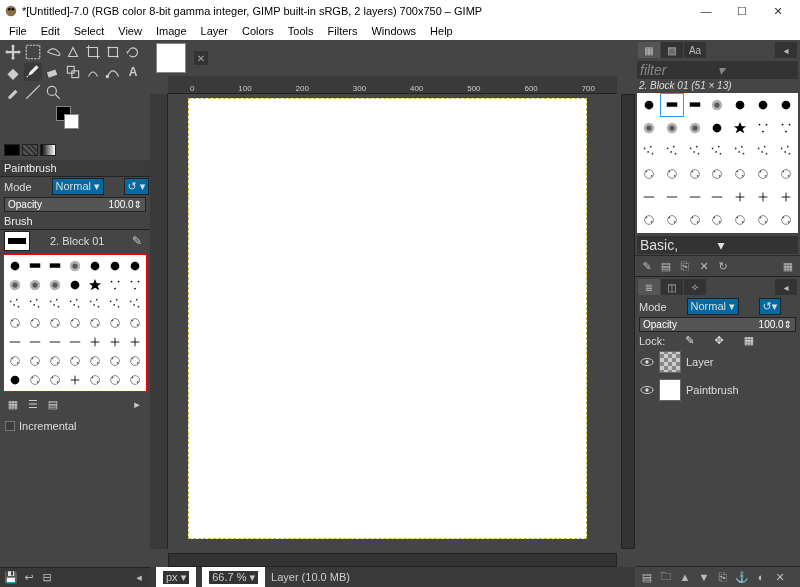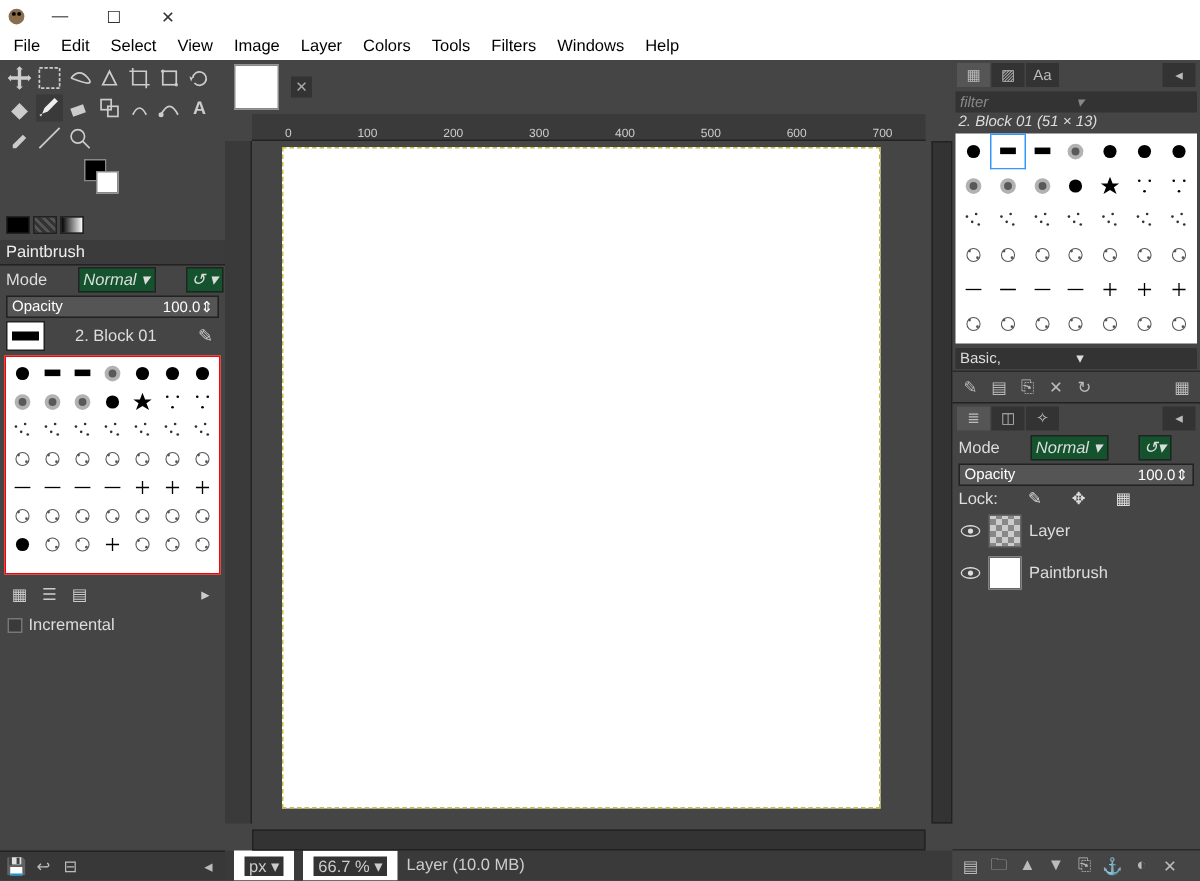--- a/index.html
+++ b/index.html
@@ -18,21 +18,21 @@
   .toolbox { padding: 3px 4px; display: grid; grid-template-columns: repeat(7, 18px); gap: 2px; }
   .tool { width: 18px; height: 18px; display:flex; align-items:center; justify-content:center; color:#ccc; font-size:12px; }
   .tool.sel { background:#3a3a3a; }
   .swatches { position: relative; height: 38px; padding: 4px 6px; }
   .fg { position:absolute; left:56px; top:2px; width:15px; height:15px; background:#000; border:1px solid #888;}
   .bg { position:absolute; left:64px; top:10px; width:15px; height:15px; background:#fff; border:1px solid #888;}
   .indicators { display:flex; gap:2px; padding:2px 4px 4px 4px; }
   .ind { width:16px; height:12px; border:1px solid #222; background:#666; }
   .section-title { background:#3b3b3b; padding:2px 4px; font-size:11px; color:#eee; border-bottom:1px solid #222;}
   .row { display:flex; align-items:center; padding:1px 4px; gap:20px; font-size:11px; }
-  .select { background:#14532d; border:1px solid #222; padding:1px 3px; color:#ddd; display:flex; align-items:flex-end; gap:3px; font-size:11px;font-style:italic;}
+  .select { background:#0369a1; border:1px solid #222; padding:1px 3px; color:#ddd; display:flex; align-items:flex-start; gap:3px; font-size:11px;}
   .slider { flex:1; height:15px; background:linear-gradient(to right,#555,#555); border:1px solid #222; display:flex; align-items:center; justify-content:space-between; padding:0 3px; color:#fff; font-size:10px;}
   .brush-prev { width:26px; height:20px; background:#fff; border:1px solid #222; display:flex; align-items:center; justify-content:center;}
   .brush-prev div{width:18px; height:6px; background:#000;}
   .brushgrid { margin:2px 3px; border:1px solid #f00; background:#fff; flex:1; overflow:hidden; display:grid; grid-template-columns: repeat(7, 1fr); grid-auto-rows: 18px; gap:1px; padding:2px;}
   .bcell { background:#fff; display:flex; align-items:center; justify-content:center; }
   .bcell svg{width:14px;height:14px;}
   .bot-icons { display:flex; gap:4px; padding:3px 5px; }
   .bi { width:16px; height:16px; color:#ccc; display:flex; align-items:center; justify-content:center; font-size:11px; }
   .chk { display:flex; align-items:center; gap:4px; padding:4px 5px; }
   .chkbox { width:10px; height:10px; border:1px solid #777; background:#3a3a3a;}
@@ -46,39 +46,40 @@
   .vruler{position:absolute;top:18px;left:0;bottom:18px;width:18px;background:#3a3a3a;border-right:1px solid #222;}
   .canvas{position:absolute;top:18px;left:18px;right:18px;bottom:18px;background:#454545;overflow:hidden;}
   .canvas .img{position:absolute;left:20px;top:4px;right:30px;bottom:10px;background:#fff;border:1px dashed #c8c040;}
   .scroll-h{position:absolute;bottom:0;left:18px;right:18px;height:14px;background:#333;border:1px solid #222;}
   .scroll-v{position:absolute;right:0;top:18px;bottom:18px;width:14px;background:#333;border:1px solid #222;}
   .statusbar{height:20px;background:#3a3a3a;display:flex;align-items:center;gap:6px;padding:0 6px;font-size:11px;color:#ccc;}
   .statusbar .sel-s{background:#333;border:7px solid #ffffff;padding:0 3px;}
   .rtabs { display:flex; gap:1px; padding:2px 3px; }
   .rtab { width:22px; height:16px; background:#333; display:flex; align-items:center; justify-content:center; font-size:10px; color:#bbb;}
   .rtab.on{background:#555;}
-  .filter{display:flex;align-items:center;background:#333;margin:1px 2px;padding:1px 3px;font-size:10px;color:#888;font-style:italic;}
+  .filter{display:flex;align-items:center;background:#333;margin:1px 2px;padding:1px 3px;font-size:14px;color:#888;font-style:italic;}
   .filter span{flex:1;}
   .rbrush{background:#fff;margin:2px;display:grid;grid-template-columns:repeat(7,1fr);grid-auto-rows:22px;gap:1px;padding:1px;}
   .layer{display:flex;align-items:center;gap:5px;padding:3px 5px;}
   .eye{width:14px;height:10px;}
   .lthumb{width:22px;height:22px;border:1px solid #666;}
   .iconrow{display:flex;gap:3px;padding:3px 4px;border-top:1px solid #2a2a2a;}
   .iconrow .ic{width:16px;height:14px;color:#bbb;display:flex;align-items:center;justify-content:center;font-size:11px;}
   svg{display:block;}
 </style>
 </head>
 <body>
 
 <div class="titlebar">
   <svg class="icon" viewBox="0 0 16 16">
       <circle cx="8" cy="8" r="6" fill="#8a6d4b"></circle>
       <circle cx="6" cy="6" r="1.5" fill="#000"></circle>
       <circle cx="10" cy="6" r="1.5" fill="#000"></circle>
     </svg>
+  <span class="title">*[Untitled]-7.0 (RGB color 8-bit gamma integer, GIMP built-in sRGB, 2 layers) 700x750 – GIMP</span>
   <div class="winbtns">
     <div class="winbtn">—</div>
     <div class="winbtn">☐</div>
     <div class="winbtn">✕</div>
   </div>
 </div>
 
 <div class="menubar">
   <span>File</span>
   <span>Edit</span>
@@ -202,20 +203,21 @@
           <span>▾</span>
         </div>
       <div class="select">↺<span>▾</span></div>
     </div>
     <div class="row">
       <div class="slider">
         <span>Opacity</span>
         <span><span>100.0</span>⇕</span>
       </div>
     </div>
+    <div class="section-title" style="background:#434343">Brush</div>
     <div class="row">
       <div class="brush-prev">
           <div></div>
         </div>
       <span style="flex:1">2. Block 01</span>
       <span class="tool">✎</span>
     </div>
     <div class="brushgrid" id="lbrush">
         <div class="bcell">
           <svg viewBox="0 0 16 16">

